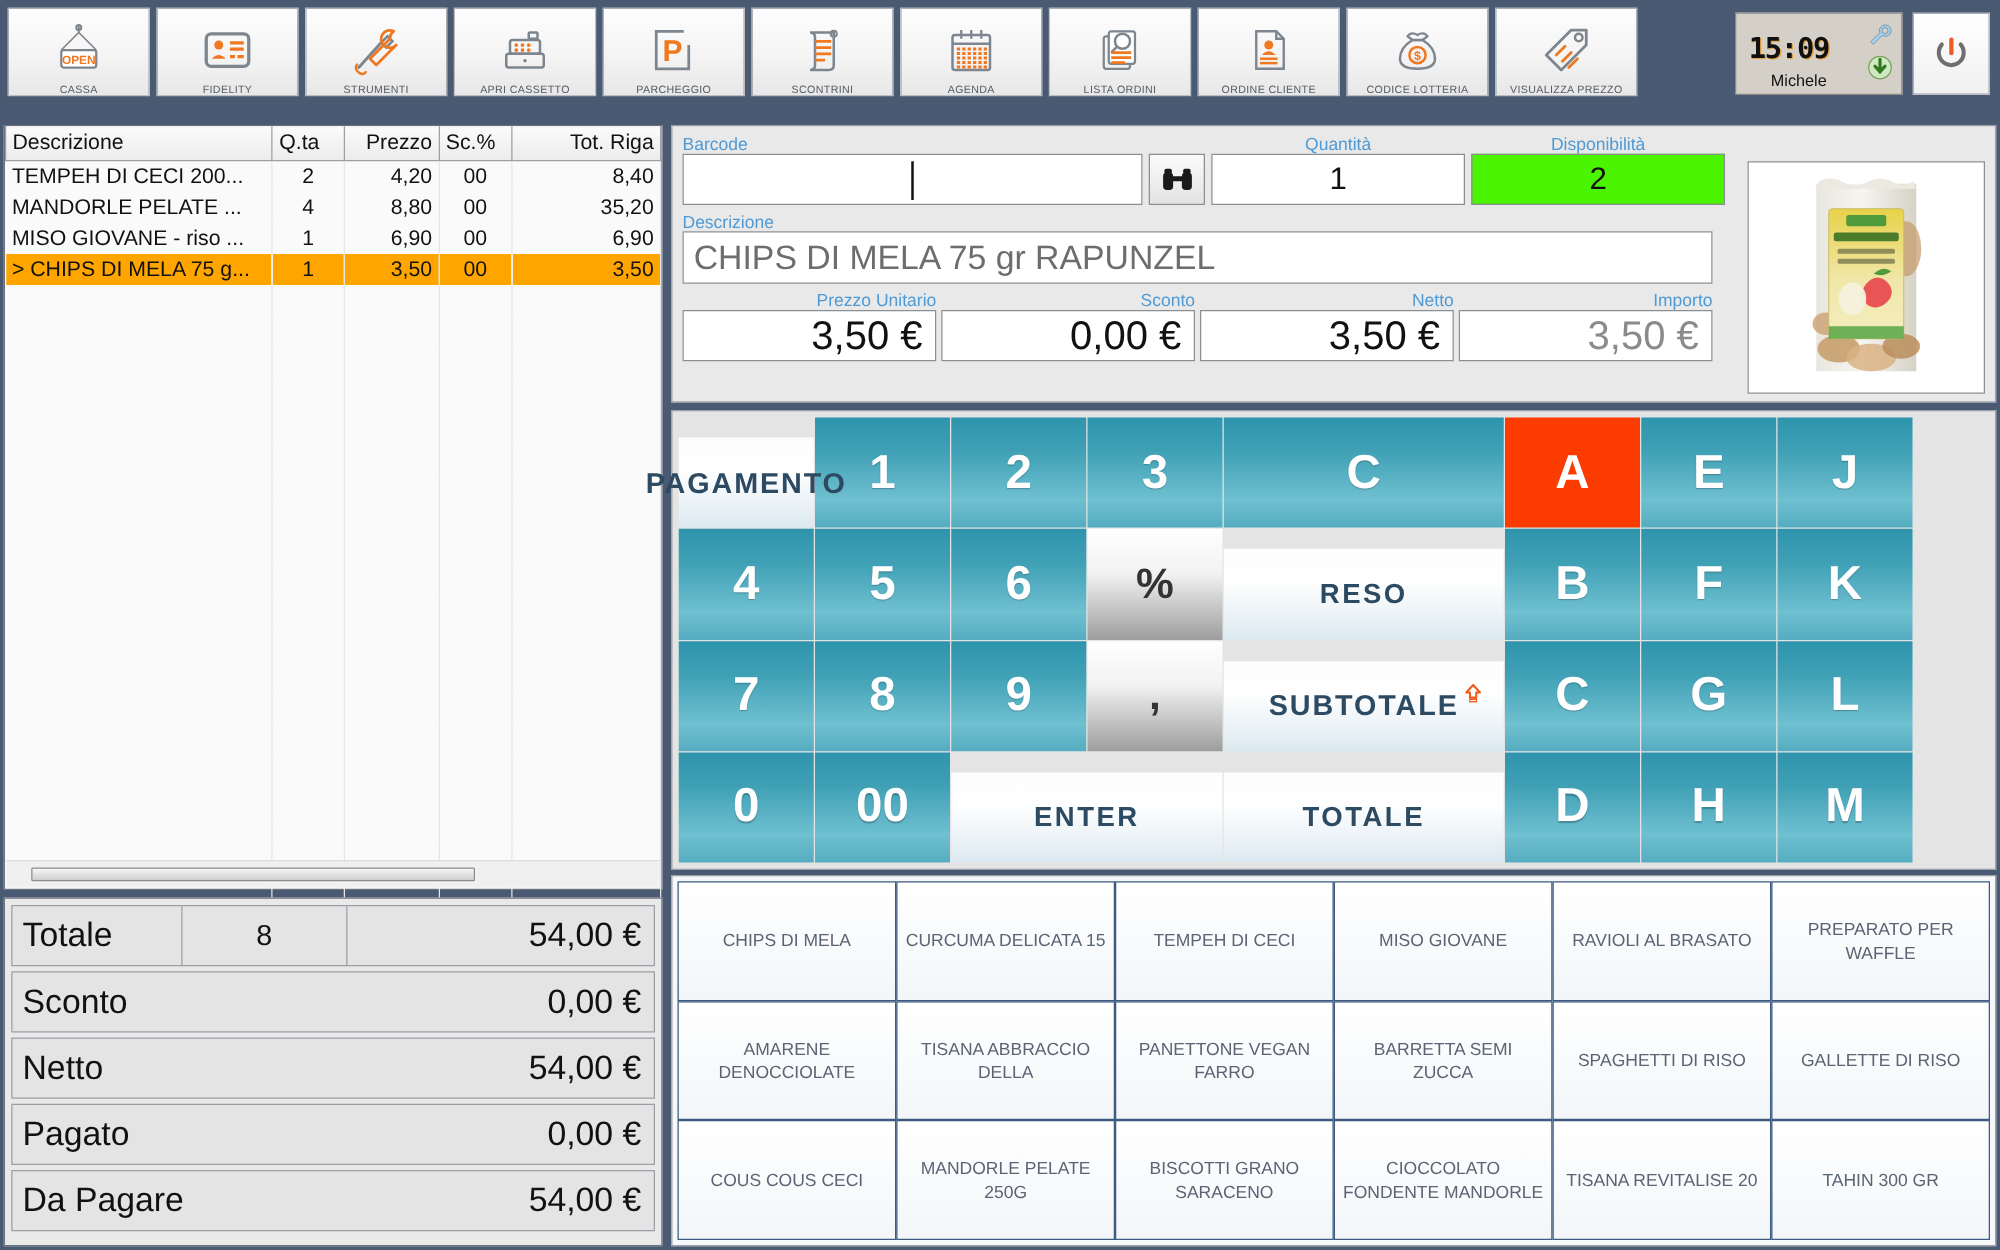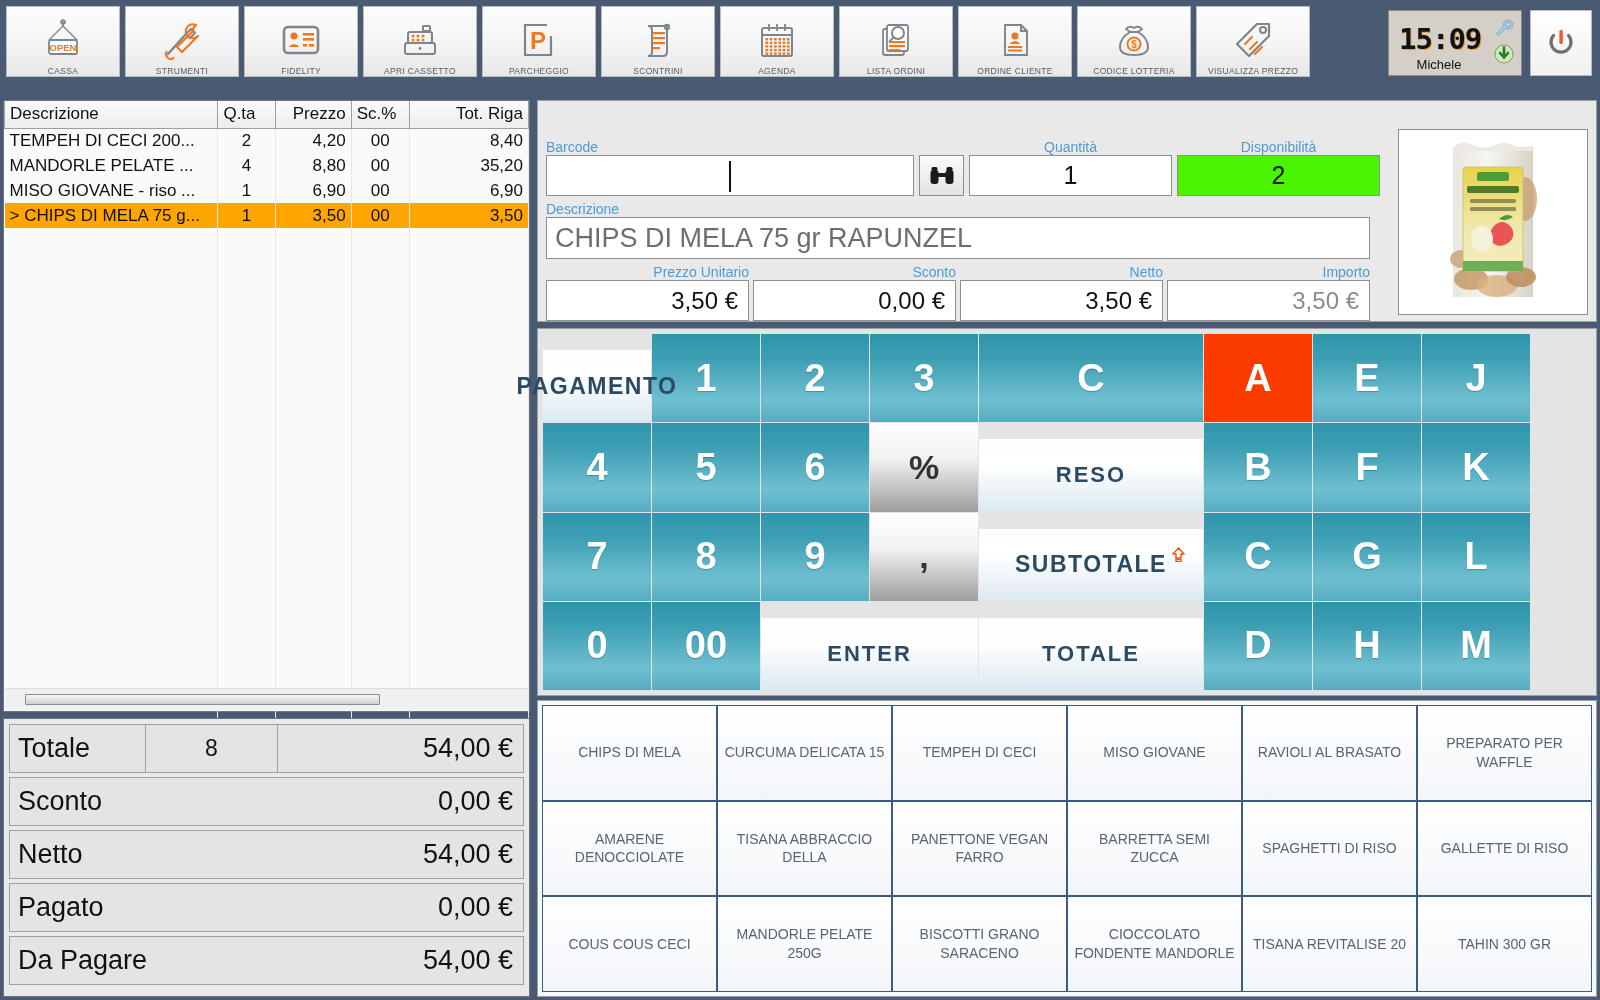--- a/index.html
+++ b/index.html
@@ -39,21 +39,21 @@
     display: flex; align-items: center; gap: 8px;
   }
   #clockbox {
     width: 134px; height: 66px; background: #d4d0c8;
     border: 1px solid #8a8a8a;
     display: flex; align-items: center; padding: 0 6px;
     position: relative;
   }
   #clock-digits {
     font-family: "DejaVu Sans Mono", monospace;
-    font-size: 29px; font-weight: bold; color: #111;
+    font-size: 23px; font-weight: bold; color: #111;
     letter-spacing: -1px; line-height: 1;
     margin-top: -8px; margin-left: 4px;
     text-shadow: 1px 1px 0 rgba(230,150,40,.85);
   }
   #clock-user {
     position: absolute; left: 0; bottom: 3px; width: 100px;
     text-align: center; font-size: 13px; color: #111;
   }
   .clock-ic { position: absolute; right: 6px; }
   #powerbtn {
@@ -147,37 +147,37 @@
   #barcode-inp { position: relative; }
   #barcode-caret {
     position: absolute; left: 182px; top: 5px; width: 2px; height: 31px; background: #111;
   }
   #searchbtn {
     width: 45px; height: 41px;
     background: linear-gradient(180deg,#fbfbfb,#e3e3e3);
     border: 1px solid #8a8f94;
     display: flex; align-items: center; justify-content: center; cursor: pointer;
   }
-  #qty-wrap { width: 203px; margin-top: 32px; }
+  #qty-wrap { width: 203px; }
   #qty-inp { justify-content: center; font-size: 25px; color: #111; }
   #disp-wrap { width: 203px; }
   #disp-inp {
     background: #4bf400; border: 1px solid #8a8f94;
     justify-content: center; font-size: 25px; color: #111;
   }
   #img-wrap { width: 190px; }
 
   #row2 { margin-top: 5px; width: 824px; }
   #desc-inp { height: 42px; }
   #desc-inp .txt { font-size: 27px; color: #6d6d6d; }
 
   #row3 { margin-top: 5px; display: flex; gap: 4px; width: 824px; }
   #row3 .cell { flex: 1; }
   #row3 .inp { justify-content: flex-end; }
-  #row3 .inp .txt { text-align: right; font-size: 24px; color: #111; padding-right: 10px; }
+  #row3 .inp .txt { text-align: right; font-size: 32px; color: #111; padding-right: 10px; }
   #row3 .inp.muted .txt { color: #8b8b8b; }
 
   #thumb-panel {
     position: absolute; right: 8px; top: 28px; width: 190px; height: 186px;
     background: #fff; border: 1px solid #8a8f94;
     display: flex; align-items: center; justify-content: center;
   }
 
   
   #keypad {
@@ -254,41 +254,41 @@
               <path d="M22 8 L8 22 M22 8 L36 22" stroke="#7d858e" stroke-width="1.4" fill="none"></path>
               <rect x="8" y="22" width="28" height="14" rx="2" fill="#fff" stroke="#7d858e" stroke-width="1.8"></rect>
               <text x="22" y="33" font-size="9.5" font-family="Liberation Sans, sans-serif" font-weight="bold" fill="#f07820" text-anchor="middle">OPEN</text>
             </svg>
           </div>
           <div class="tb-lbl">CASSA</div>
         </div>
         <div class="tb-btn">
           <div class="tb-ico">
             <svg width="44" height="44" viewBox="0 0 44 44">
-              <path d="M8 36 L26 16" stroke="#7d858e" stroke-width="2.4" stroke-linecap="round"></path>
-              <path d="M7 33 q-3 4 1 7 q4 3 6 -1" fill="none" stroke="#f07820" stroke-width="2"></path>
-              <path d="M26 16 l5 -5 4 4 -5 5Z" fill="none" stroke="#7d858e" stroke-width="2"></path>
-              <path d="M36 7 a7 7 0 1 0 2 11 L22 34 l-5 -5 L33 13 a7 7 0 0 1 3 -6Z" fill="none" stroke="#f07820" stroke-width="2.2" stroke-linejoin="round"></path>
-            </svg>
-          </div>
-          <div class="tb-lbl">STRUMENTI</div>
-        </div>
-        <div class="tb-btn">
-          <div class="tb-ico">
-            <svg width="44" height="44" viewBox="0 0 44 44">
               <rect x="5" y="9" width="34" height="26" rx="4" fill="none" stroke="#7d858e" stroke-width="2.6"></rect>
               <circle cx="15" cy="18" r="3.6" fill="#f07820"></circle>
               <path d="M9.5 29 q5.5 -6 11 0Z" fill="#f07820"></path>
               <rect x="24" y="15" width="11" height="2.6" fill="#f07820"></rect>
               <rect x="24" y="20" width="11" height="2.6" fill="#f07820"></rect>
               <rect x="24" y="26" width="4" height="2.6" fill="#f07820"></rect>
               <rect x="30" y="26" width="5" height="2.6" fill="#f07820"></rect>
             </svg>
           </div>
           <div class="tb-lbl">FIDELITY</div>
+        </div>
+        <div class="tb-btn">
+          <div class="tb-ico">
+            <svg width="44" height="44" viewBox="0 0 44 44">
+              <path d="M8 36 L26 16" stroke="#7d858e" stroke-width="2.4" stroke-linecap="round"></path>
+              <path d="M7 33 q-3 4 1 7 q4 3 6 -1" fill="none" stroke="#f07820" stroke-width="2"></path>
+              <path d="M26 16 l5 -5 4 4 -5 5Z" fill="none" stroke="#7d858e" stroke-width="2"></path>
+              <path d="M36 7 a7 7 0 1 0 2 11 L22 34 l-5 -5 L33 13 a7 7 0 0 1 3 -6Z" fill="none" stroke="#f07820" stroke-width="2.2" stroke-linejoin="round"></path>
+            </svg>
+          </div>
+          <div class="tb-lbl">STRUMENTI</div>
         </div>
         <div class="tb-btn">
           <div class="tb-ico">
             <svg width="44" height="44" viewBox="0 0 44 44">
               <rect x="10" y="14" width="24" height="11" rx="2" fill="none" stroke="#7d858e" stroke-width="2"></rect>
               <rect x="25" y="8" width="7" height="5" rx="1" fill="none" stroke="#7d858e" stroke-width="2"></rect>
               <path d="M28.5 13 v1" stroke="#7d858e" stroke-width="2"></path>
               <rect x="7" y="25" width="30" height="11" rx="2" fill="none" stroke="#7d858e" stroke-width="2"></rect>
               <circle cx="22" cy="30.5" r="1.4" fill="#7d858e"></circle>
               <g fill="#f07820">

